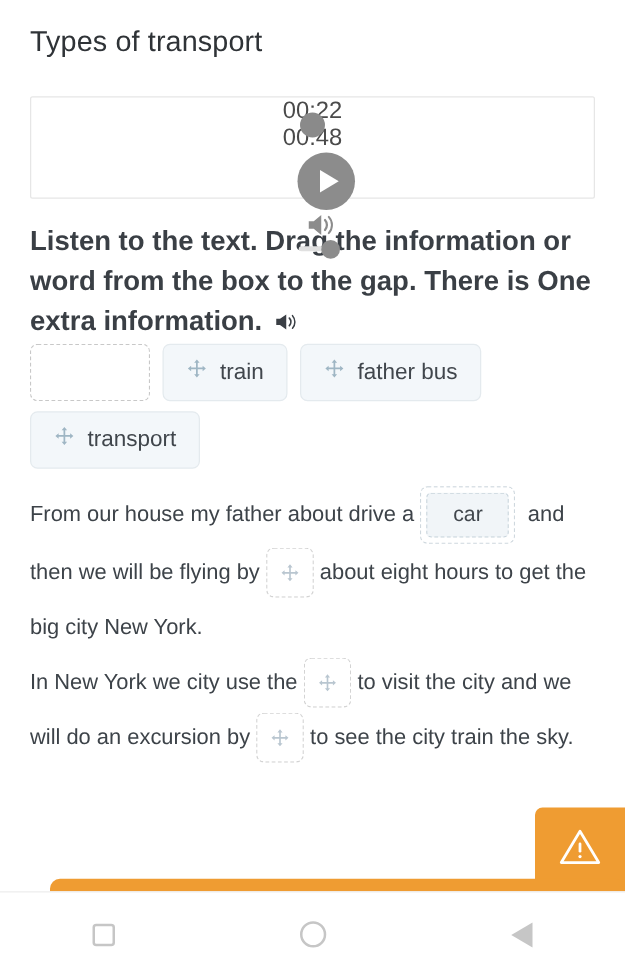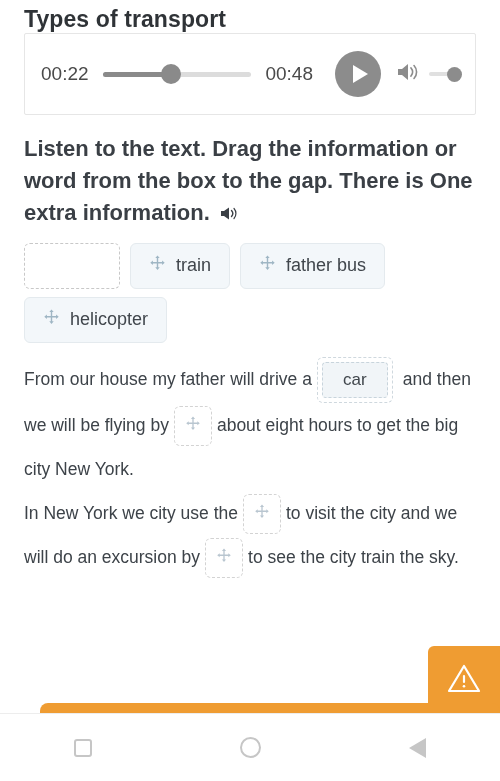--- a/index.html
+++ b/index.html
@@ -38,34 +38,36 @@
     width: 500px;
     height: 713px;
     background: #fff;
     padding: 0 24px;
     overflow: hidden;
   }
 
   .page-title {
     font-size: 23px;
     color: #2f3337;
-    font-weight: 700;
-    padding-top: 6px;
+    font-weight: 400;
+    padding-top: 20px;
     letter-spacing: .1px;
   }
 
   
   .player {
+    margin-top: 30px;
     height: 82px;
     border: 1px solid #e6e6e6;
     background: #fff;
     border-radius: 2px;
     display: flex;
     align-items: center;
     padding: 0 16px;
+    flex-direction: column;
   }
   .time {
     font-size: 19px;
     color: #4a4a4a;
     font-weight: 400;
     white-space: nowrap;
   }
   .seek {
     position: relative;
     flex: 1;
@@ -131,21 +133,21 @@
     margin-top: 18px;
     font-size: 22px;
     font-weight: bold;
     line-height: 1.45;
     color: #3a3f45;
   }
   .instruction .spk { display: inline-block; vertical-align: -2px; margin-left: 4px; }
 
   
   .bank {
-    margin-top: 12px;
+    margin-top: 0;
     display: flex;
     flex-wrap: wrap;
     gap: 8px 10px;
   }
   .chip {
     display: inline-flex;
     align-items: center;
     gap: 10px;
     height: 46px;
     padding: 0 18px;
@@ -168,21 +170,20 @@
   .passage {
     margin-top: 14px;
     font-size: 17.5px;
     color: #3d4349;
     line-height: 44px;
   }
   .passage p { margin: 0; }
 
   .gap {
     display: inline-flex;
-    align-items: center;
     justify-content: center;
     vertical-align: middle;
     min-width: 38px;
     height: 40px;
     padding: 0 6px;
     margin: 0 5px;
     border: 1px dashed #d3d3d3;
     border-radius: 6px;
     background: #fff;
     cursor: pointer;
@@ -333,28 +334,28 @@
         </span>
         <span>father bus</span>
       </div>
 
       <div class="chip">
         <span>
           <svg width="17" height="17" viewBox="0 0 17 17">
             <path d="M8.5 0.5 l2.2 2.6 h-1.5 v3.9 h3.9 V5.5 l2.6 2.2 -2.6 2.2 V8.4 h-3.9 v3.9 h1.5 L8.5 14.9 6.3 12.3 h1.5 V8.4 H3.9 v1.5 L1.3 7.7 3.9 5.5 v1.5 h3.9 V3.1 H6.3 Z" fill="#9fb6c4"></path>
           </svg>
         </span>
-        <span>helicopter</span>
+        <span>transport</span>
       </div>
     </div>
 
     <div class="passage">
 
       <p>
-        <span>From our house my father will drive a</span><span class="gap filled">
+        <span>From our house my father about drive a</span><span class="gap filled">
             <span class="inner">car</span>
           </span><span> and then we will be flying by</span><span class="gap">
           <span>
             <svg width="16" height="16" viewBox="0 0 17 17">
               <path d="M8.5 0.5 l2.2 2.6 h-1.5 v3.9 h3.9 V5.5 l2.6 2.2 -2.6 2.2 V8.4 h-3.9 v3.9 h1.5 L8.5 14.9 6.3 12.3 h1.5 V8.4 H3.9 v1.5 L1.3 7.7 3.9 5.5 v1.5 h3.9 V3.1 H6.3 Z" fill="#b9c6d0"></path>
             </svg>
           </span>
           </span><span>about eight hours to get the big city New York.</span>
       </p>
 

